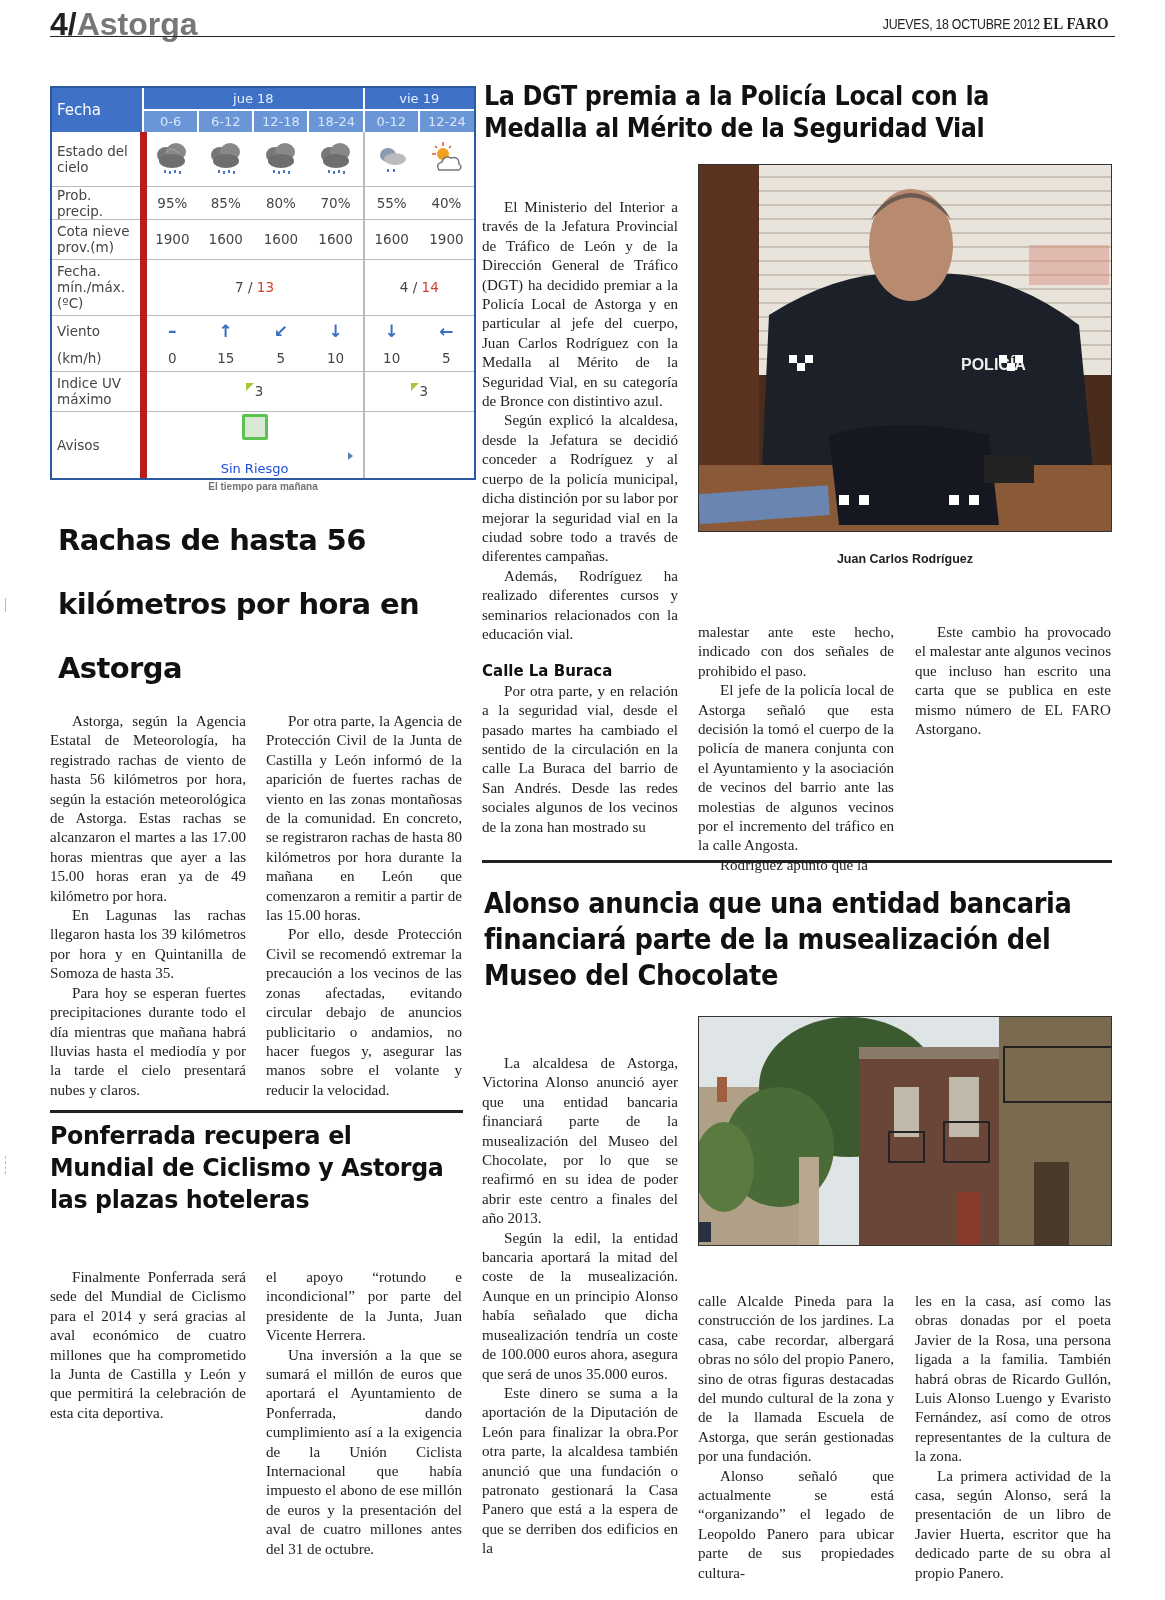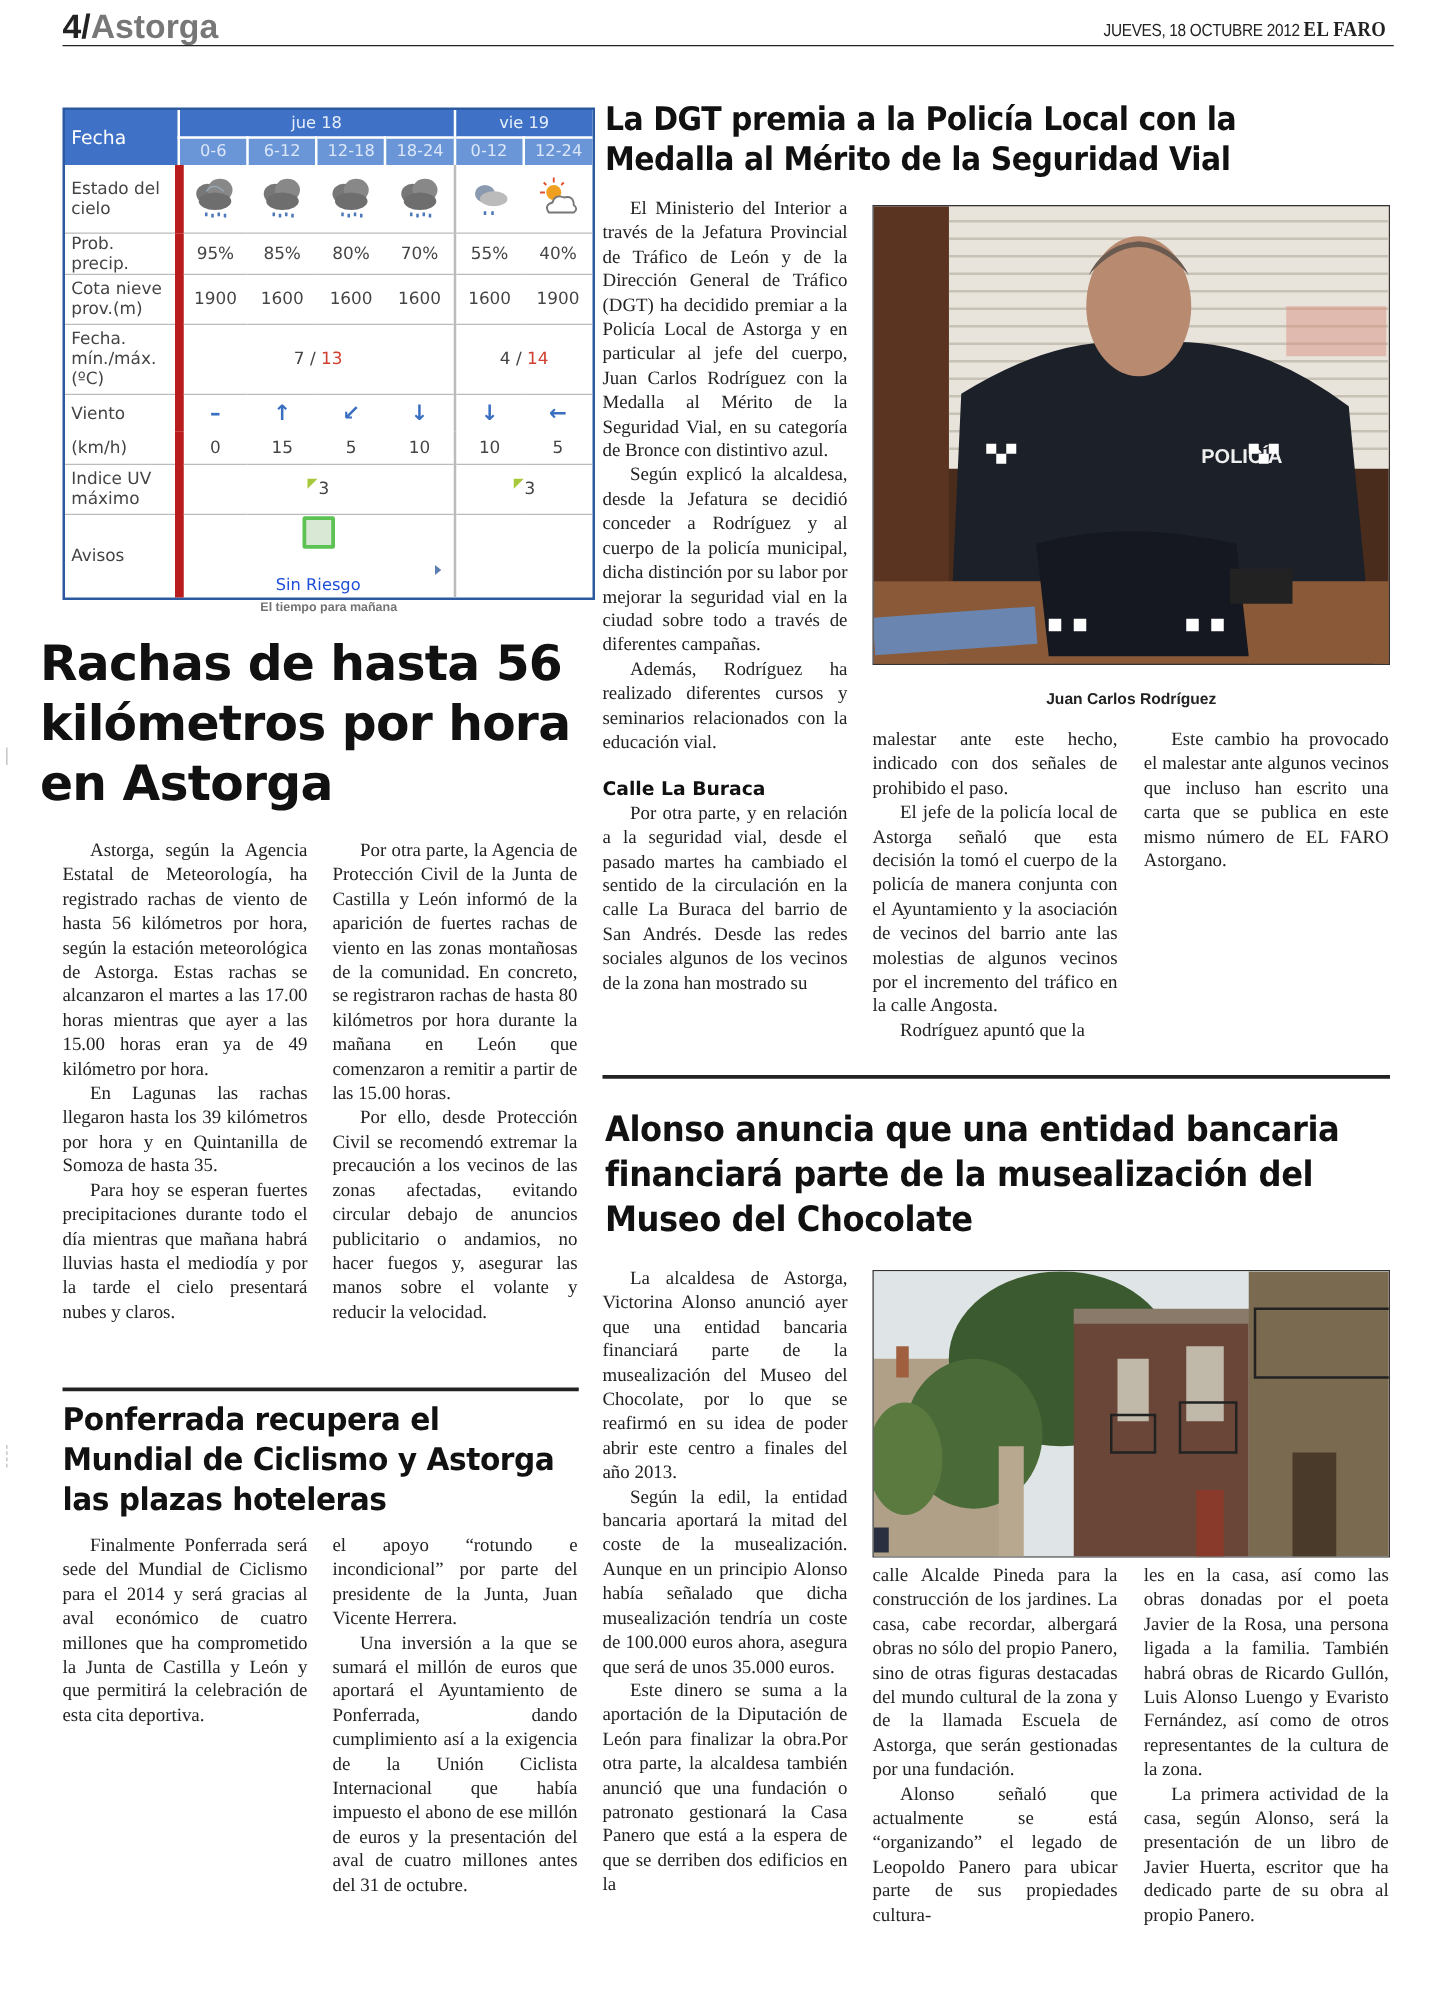--- a/index.html
+++ b/index.html
@@ -2,21 +2,21 @@
 <html><head>
 <meta charset="utf-8">
 <style>
   * { box-sizing: border-box; margin: 0; padding: 0; }
   html, body { width: 1165px; height: 1600px; background: #fff; overflow: hidden; }
   body { position: relative; font-family: "Liberation Serif", serif; color: #1a1a1a; }
 
   .abs { position: absolute; }
 
   
-  #masthead-section { left: 50px; top: 6px; font-family: "Liberation Sans", sans-serif; font-weight: bold; font-size: 27px; color: #222; }
+  #masthead-section { left: 50px; top: 6px; font-family: "Liberation Sans", sans-serif; font-weight: bold; font-size: 32px; color: #222; }
   #masthead-section .name { color: #777; }
   #masthead-date { right: 56px; top: 14px; font-family: "Liberation Sans", sans-serif; font-size: 14px; color: #222; letter-spacing: -0.3px; transform: scaleX(0.88); transform-origin: right; }
   #masthead-date .paper { font-family: "Liberation Serif", serif; font-weight: bold; font-size: 17px; letter-spacing: 0.3px; }
   #masthead-rule { left: 50px; right: 50px; top: 36px; height: 0; border-top: 1.5px solid #222; }
 
   
   #weather { left: 50px; top: 86px; width: 426px; height: 394px; border: 2px solid #2c5aa0; background: #fff; font-family: "DejaVu Sans", sans-serif; }
   #weather table { border-collapse: collapse; width: 100%; height: 100%; table-layout: fixed; }
   #weather td, #weather th { font-weight: normal; font-size: 13.5px; color: #444; }
   #weather .hdr-fecha { background: #3f72c6; color: #fff; text-align: left; padding-left: 5px; font-size: 15px; border-right: 2px solid #fff; }
@@ -30,27 +30,27 @@
   #weather .uv-flag { display: inline-block; width: 0; height: 0; border-top: 8px solid #a6c83a; border-right: 8px solid transparent; vertical-align: top; margin-right: 1px; }
   #weather .aviso-box { display: inline-block; width: 26px; height: 26px; border: 3px solid #5cc252; background: #d8e8d4; border-radius: 2px; }
   #weather .aviso-text { display: block; color: #1d4ed8; font-size: 13px; margin-top: 18px; }
   #weather .arrow-right { position: absolute; right: 10px; bottom: 18px; width: 0; height: 0; border-left: 5px solid #5b7fb0; border-top: 4px solid transparent; border-bottom: 4px solid transparent; }
   .wx-icon svg { display: block; margin: 0 auto; }
 
   #weather-caption { left: 50px; width: 426px; top: 481px; text-align: center; font-family: "Liberation Sans", sans-serif; font-weight: bold; font-size: 10px; color: #737373; }
 
   
   .headline { font-family: "DejaVu Sans", sans-serif; font-weight: bold; color: #111; letter-spacing: -0.4px; }
-  #h-rachas { left: 32px; top: 508px; width: 430px; font-size: 39px; line-height: 48px; letter-spacing: -0.6px; }
+  #h-rachas { left: 58px; top: 508px; width: 430px; font-size: 29px; line-height: 64px; letter-spacing: -0.6px; }
   #h-dgt { left: 484px; top: 80px; width: 640px; font-size: 26px; line-height: 32px; transform: scaleX(0.92); transform-origin: left; }
   #h-ponferrada { left: 50px; top: 1120px; width: 430px; font-size: 25px; line-height: 32px; transform: scaleX(0.95); transform-origin: left; }
   #h-alonso { left: 484px; top: 886px; width: 660px; font-size: 28px; line-height: 36px; transform: scaleX(0.92); transform-origin: left; }
 
   
-  .col { font-size: 15.1px; line-height: 19.4px; text-align: justify; hyphens: manual; color: #222; }
+  .col { font-size: 15.1px; line-height: 19.4px; text-align: justify; hyphens: manual; color: #222; margin-top: 40px; }
   .col p { text-indent: 22px; }
   .col p.noindent { text-indent: 0; }
   .subhead { font-family: "DejaVu Sans", sans-serif; font-weight: bold; font-size: 15px; text-indent: 0 !important; margin-top: 18px; margin-bottom: 0; color: #111; }
 
   #c-rachas-1 { left: 50px; top: 672px; width: 196px; }
   #c-rachas-2 { left: 266px; top: 672px; width: 196px; }
   #c-dgt-1 { left: 482px; top: 158px; width: 196px; }
   #c-dgt-2 { left: 698px; top: 583px; width: 196px; }
   #c-dgt-3 { left: 915px; top: 583px; width: 196px; }
   #c-ponf-1 { left: 50px; top: 1228px; width: 196px; }

